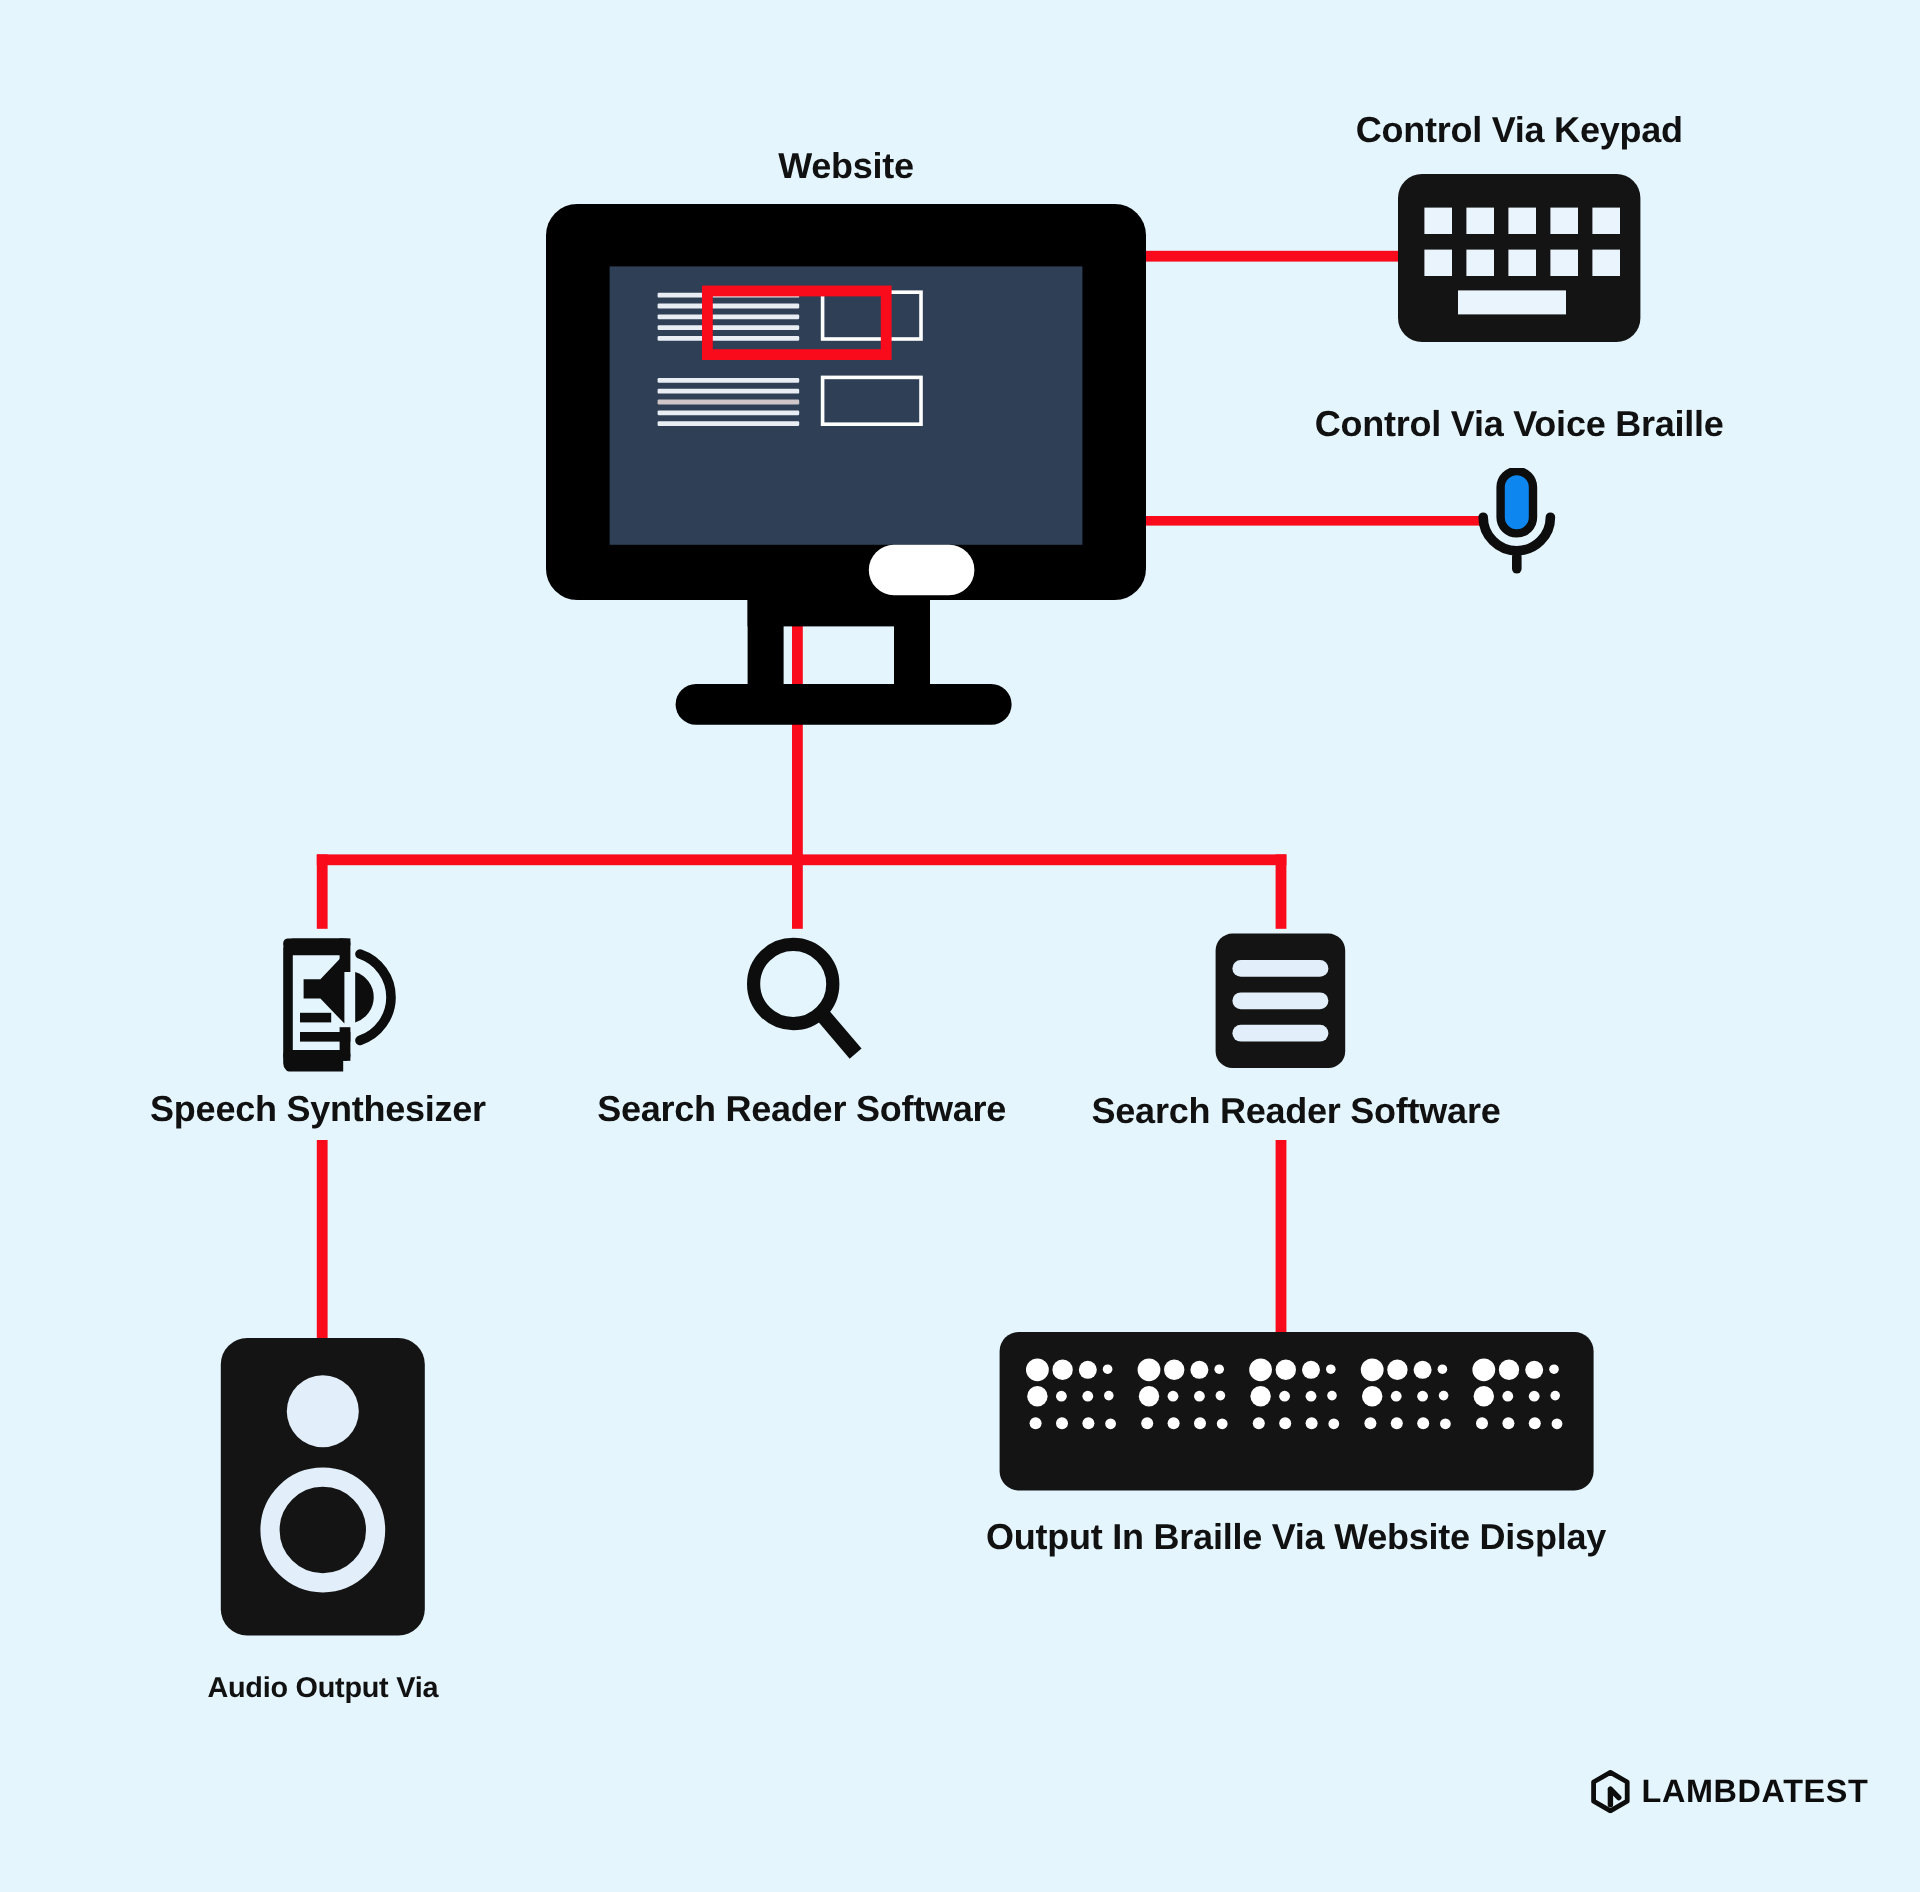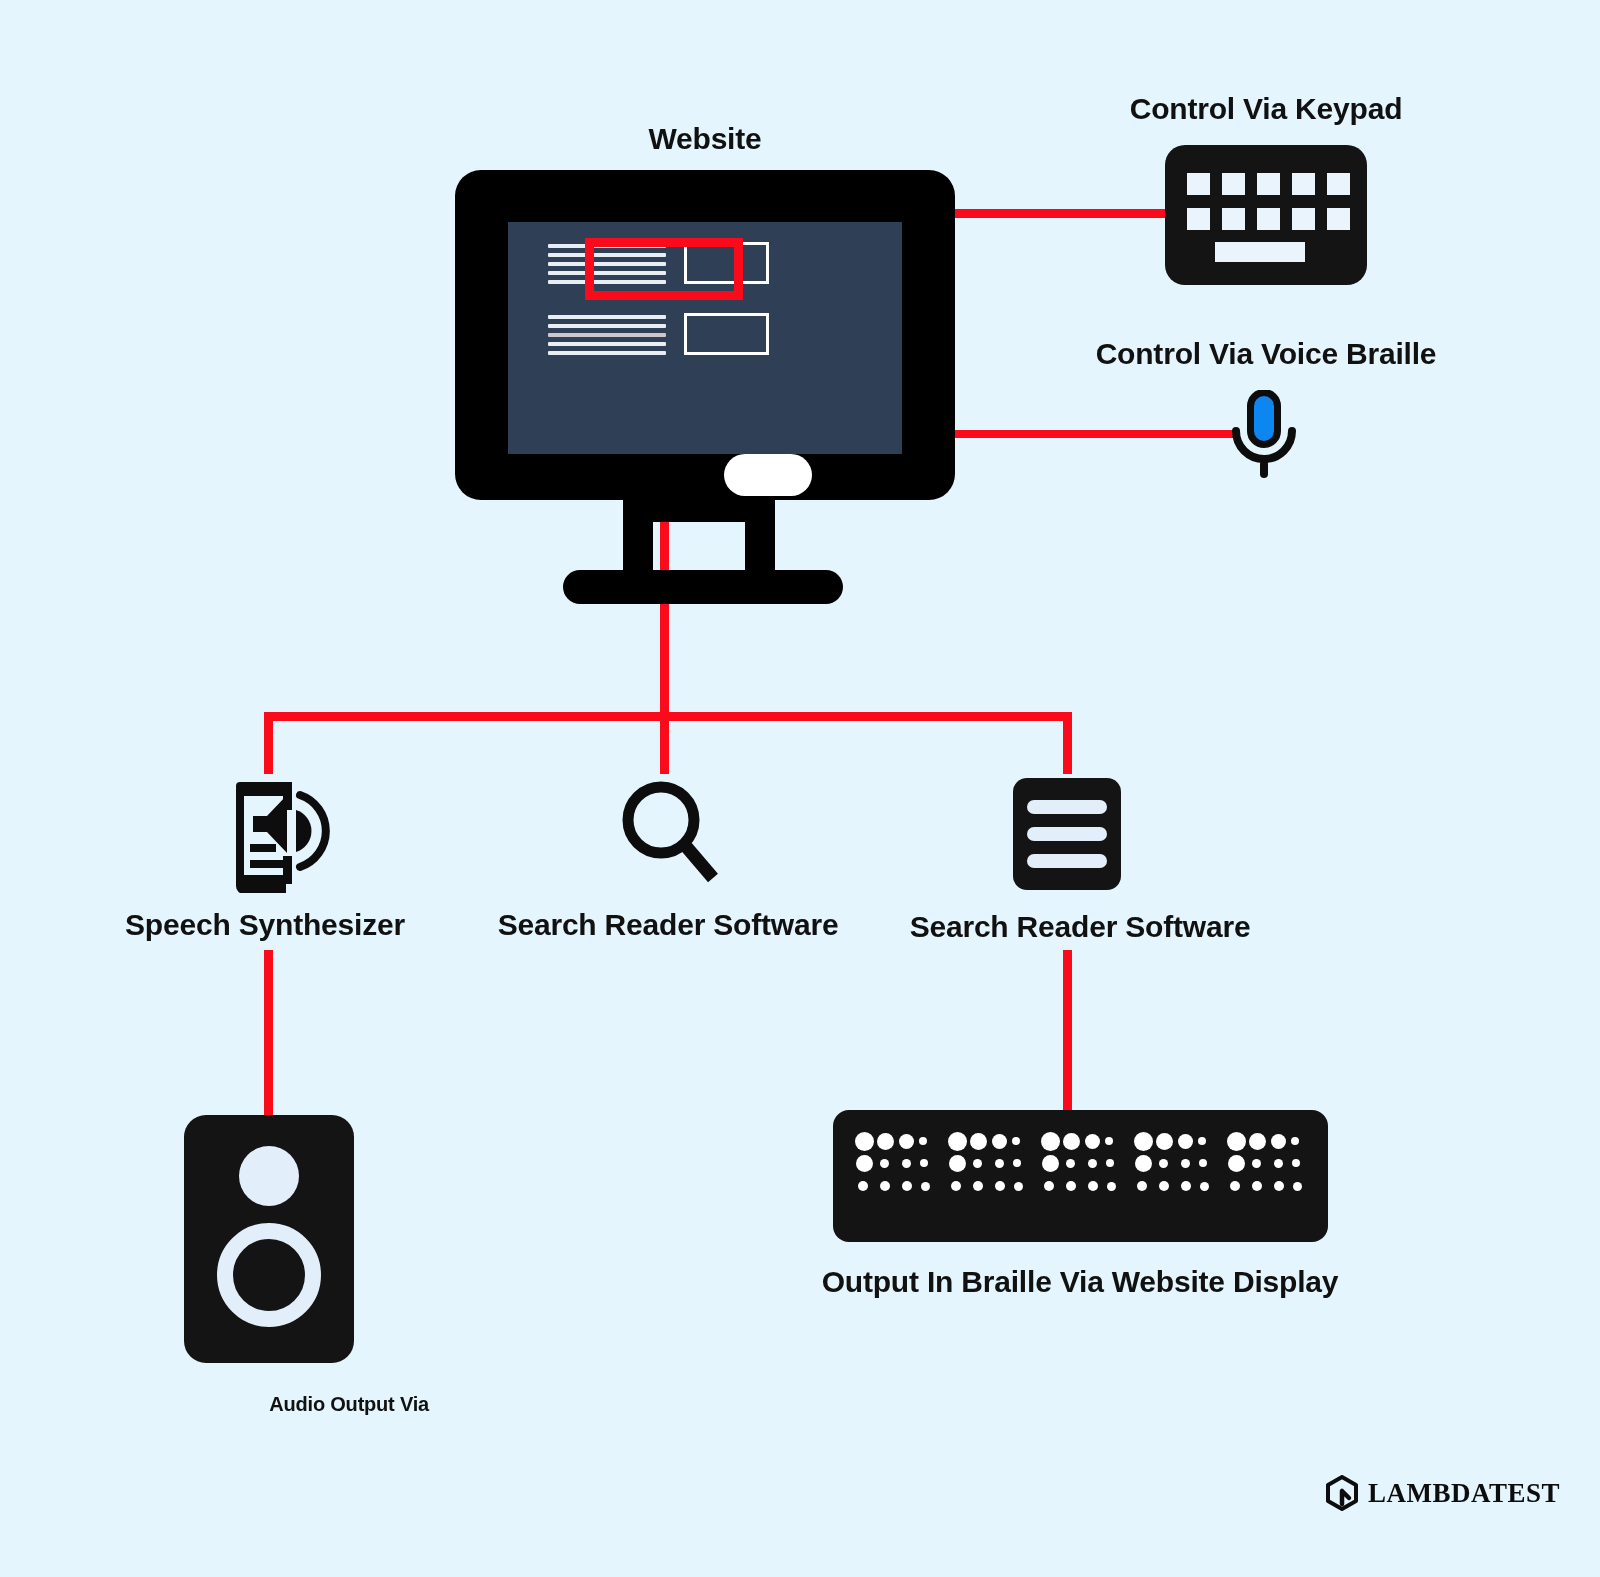--- a/index.html
+++ b/index.html
@@ -108,21 +108,21 @@
   #braille-display {
     position: absolute; left: 833px; top: 1110px; width: 495px; height: 132px;
     background: #141414; border-radius: 16px;
   }
   .braille-cell { position: absolute; top: 22px; width: 74px; height: 62px; }
   .bdot { position: absolute; background: #ffffff; border-radius: 50%; }
 
   
   #lt-logo { position: absolute; left: 1325px; top: 1475px; display: flex; align-items: center; gap: 9px; }
   #lt-wordmark {
-    font-family: Liberation Serif, serif; font-weight: bold;
+    font-family: Liberation Sans, sans-serif; font-weight: bold;
     font-size: 27px; letter-spacing: 0.5px; color: #0d0d0d;
   }
 </style>
 </head>
 <body>
 
 <div id="stage">
 
   <div class="wire" style="left:950px; top:209px; width:222px; height:9px;"></div>
 
@@ -240,21 +240,21 @@
 
   <div class="label" style="left:100px; top:908px; width:330px; font-size:30px;">Speech Synthesizer</div>
   <div class="label" style="left:478px; top:908px; width:380px; font-size:30px;">Search Reader Software</div>
   <div class="label" style="left:890px; top:910px; width:380px; font-size:30px;">Search Reader Software</div>
 
   <div id="speaker-icon">
     <div id="speaker-tweeter"></div>
     <div id="speaker-woofer"></div>
   </div>
 
-  <div class="label" style="left:109px; top:1393px; width:320px; font-size:20px;text-align:right;">Audio Output Via</div>
+  <div class="label" style="left:109px; top:1393px; width:320px; font-size:24px;">Audio Output Via</div>
 
   <div id="braille-display">
 
     <div class="braille-cell" style="left:22px;">
       <div class="bdot" style="left:0px;  top:0px;  width:19px; height:19px;"></div>
       <div class="bdot" style="left:22px; top:1px;  width:17px; height:17px;"></div>
       <div class="bdot" style="left:44px; top:2px;  width:15px; height:15px;"></div>
       <div class="bdot" style="left:64px; top:5px;  width:8px;  height:8px;"></div>
       <div class="bdot" style="left:1px;  top:23px; width:17px; height:17px;"></div>
       <div class="bdot" style="left:25px; top:27px; width:9px;  height:9px;"></div>

